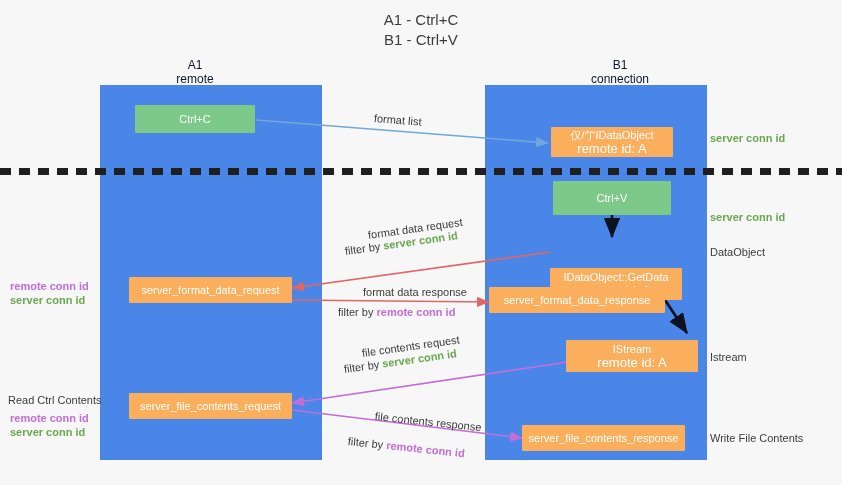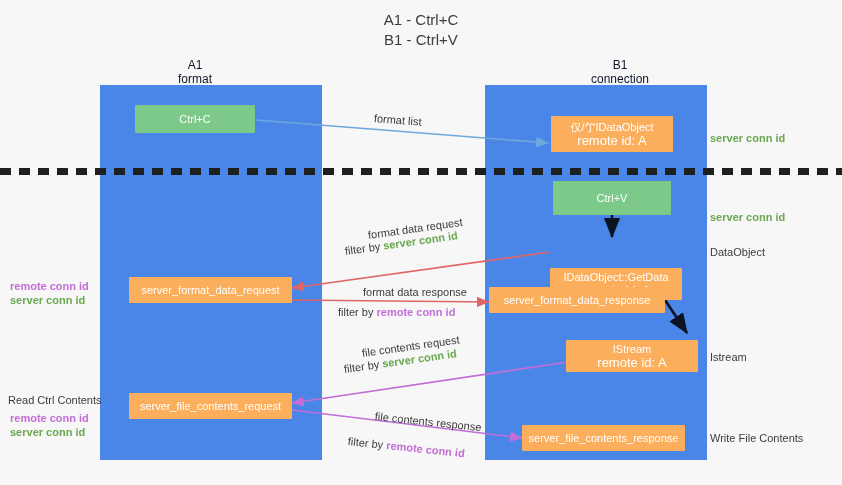--- a/index.html
+++ b/index.html
@@ -64,21 +64,21 @@
 
 <div id="stage">
 
   <div class="abs" id="title">
     <div>A1 - Ctrl+C</div>
     <div>B1 - Ctrl+V</div>
   </div>
 
   <div class="abs col-head" style="left:125px;top:58px;width:140px;">
     <div>A1</div>
-    <div>format</div>
+    <div>remote</div>
   </div>
   <div class="abs col-head" style="left:545px;top:58px;width:150px;">
     <div>B1</div>
     <div>connection</div>
   </div>
 
   <div class="abs lane" style="left:100px;top:85px;width:222px;height:375px;"></div>
   <div class="abs lane" style="left:485px;top:85px;width:222px;height:375px;"></div>
 
   <svg class="overlay" viewBox="0 0 842 485">
@@ -119,21 +119,21 @@
   </div>
 
   <div class="abs node orange" style="left:129px;top:277px;width:163px;height:26px;">
     <div>server_format_data_request</div>
   </div>
 
   <div class="abs node orange" style="left:129px;top:393px;width:163px;height:26px;">
     <div>server_file_contents_request</div>
   </div>
 
-  <div class="abs node orange" style="left:551px;top:116px;width:122px;height:36px;">
+  <div class="abs node orange" style="left:551px;top:127px;width:122px;height:30px;">
     <div>仅/亇IDataObject</div>
     <div class="l2">remote id: A</div>
   </div>
 
   <div class="abs node green" style="left:553px;top:181px;width:118px;height:34px;">
     <div>Ctrl+V</div>
   </div>
 
   <div class="abs node orange" style="left:550px;top:237px;width:132px;height:32px;margin-top:31px;">
     <div>IDataObject::GetData</div>

